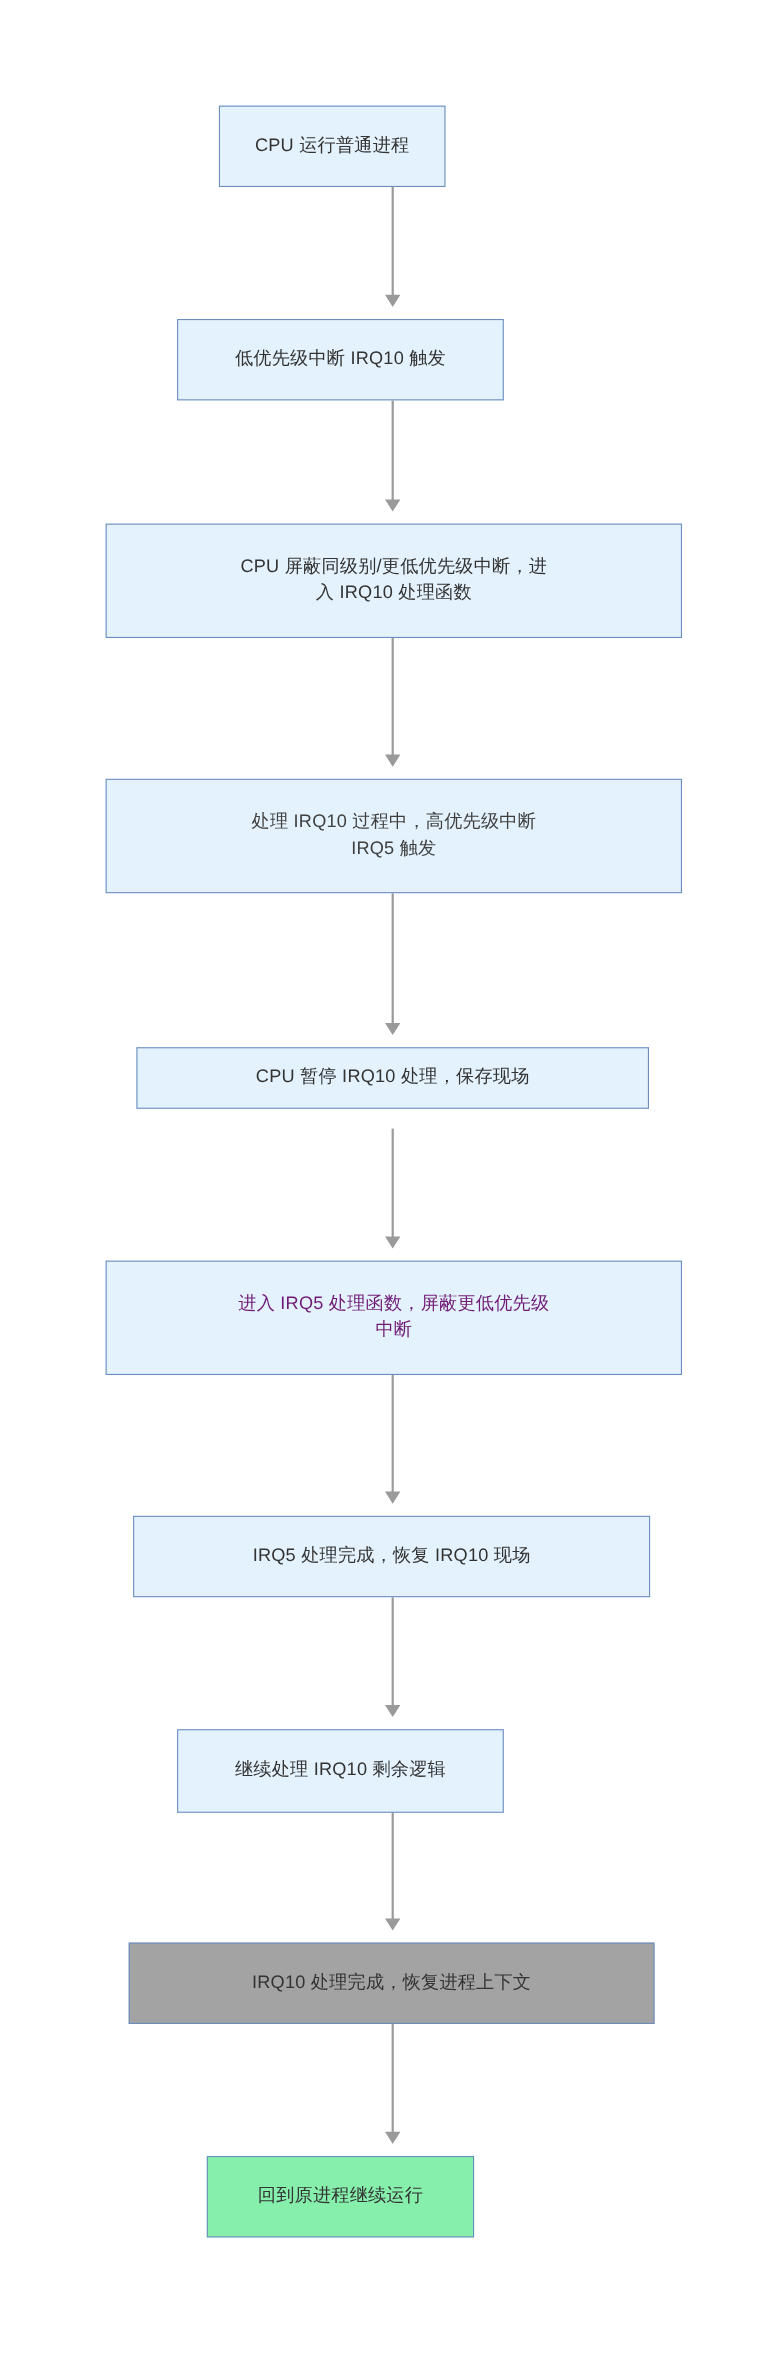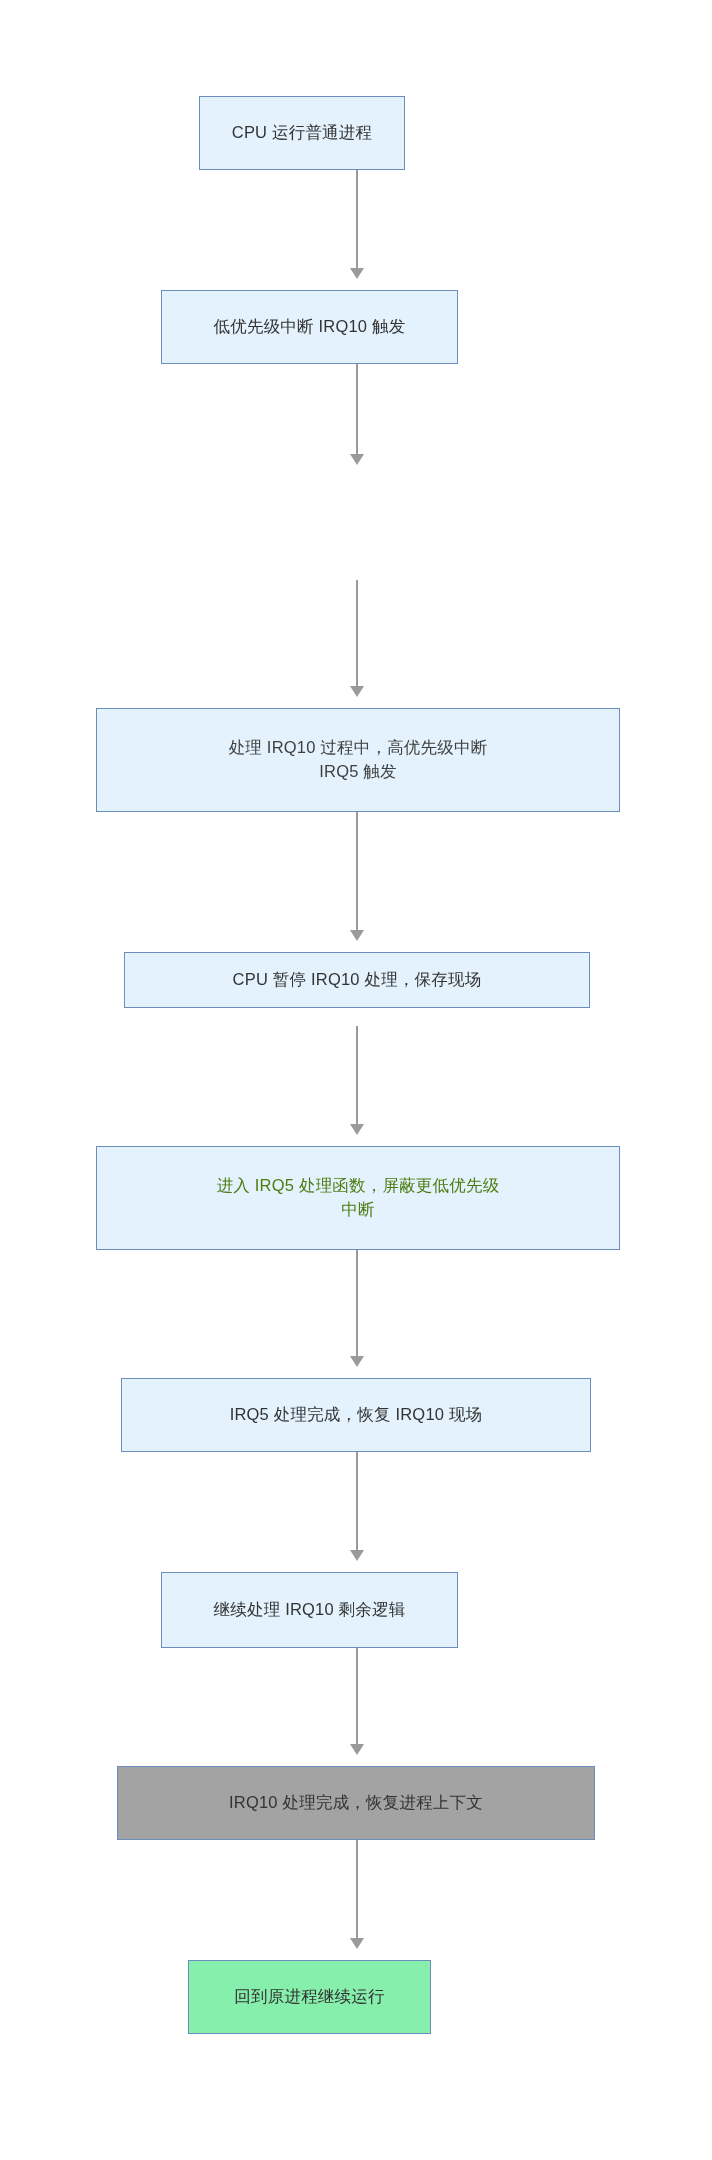--- a/index.html
+++ b/index.html
@@ -72,22 +72,24 @@
     <div class="edge" style="left: 356px; top: 1250px; height: 107px; background: rgb(154, 154, 154);"></div>
     <div class="arrowhead" style="left: 350px; top: 1356px; border-top-color: rgb(154, 154, 154);"></div>
     <div class="edge" style="left: 356px; top: 1452px; height: 99px; background: rgb(154, 154, 154);"></div>
     <div class="arrowhead" style="left: 350px; top: 1550px; border-top-color: rgb(154, 154, 154);"></div>
     <div class="edge" style="left: 356px; top: 1646px; height: 99px; background: rgb(154, 154, 154);"></div>
     <div class="arrowhead" style="left: 350px; top: 1744px; border-top-color: rgb(154, 154, 154);"></div>
     <div class="edge" style="left: 356px; top: 1840px; height: 99px; background: rgb(154, 154, 154);"></div>
     <div class="arrowhead" style="left: 350px; top: 1938px; border-top-color: rgb(154, 154, 154);"></div>
     <div class="node" style="left: 199px; top: 96px; width: 206px; height: 74px; background: rgb(227, 242, 253); border-color: rgb(108, 142, 191); color: rgb(51, 51, 51);">CPU 运行普通进程</div>
     <div class="node" style="left: 161px; top: 290px; width: 297px; height: 74px; background: rgb(227, 242, 253); border-color: rgb(108, 142, 191); color: rgb(51, 51, 51);">低优先级中断 IRQ10 触发</div>
+    <div class="node" style="left: 96px; top: 476px; width: 524px; height: 104px; background: rgb(227, 242, 253); border-color: rgb(108, 142, 191); color: rgb(51, 51, 51);">CPU 屏蔽同级别/更低优先级中断，进
+入 IRQ10 处理函数</div>
     <div class="node" style="left: 96px; top: 708px; width: 524px; height: 104px; background: rgb(227, 242, 253); border-color: rgb(108, 142, 191); color: #404040;">处理 IRQ10 过程中，高优先级中断
 IRQ5 触发</div>
     <div class="node" style="left: 124px; top: 952px; width: 466px; height: 56px; background: rgb(227, 242, 253); border-color: rgb(108, 142, 191); color: rgb(51, 51, 51);">CPU 暂停 IRQ10 处理，保存现场</div>
-    <div class="node" style="left: 96px; top: 1146px; width: 524px; height: 104px; background: rgb(227, 242, 253); border-color: rgb(108, 142, 191); color: #4d7c0f;">进入 IRQ5 处理函数，屏蔽更低优先级
+    <div class="node" style="left: 96px; top: 1146px; width: 524px; height: 104px; background: rgb(227, 242, 253); border-color: rgb(108, 142, 191); color: #701a75;">进入 IRQ5 处理函数，屏蔽更低优先级
 中断</div>
     <div class="node" style="left: 121px; top: 1378px; width: 470px; height: 74px; background: rgb(227, 242, 253); border-color: rgb(108, 142, 191); color: rgb(51, 51, 51);">IRQ5 处理完成，恢复 IRQ10 现场</div>
     <div class="node" style="left: 161px; top: 1572px; width: 297px; height: 76px; background: rgb(227, 242, 253); border-color: rgb(108, 142, 191); color: rgb(51, 51, 51);">继续处理 IRQ10 剩余逻辑</div>
     <div class="node" style="left: 117px; top: 1766px; width: 478px; height: 74px; background: #a3a3a3; border-color: rgb(108, 142, 191); color: rgb(51, 51, 51);">IRQ10 处理完成，恢复进程上下文</div>
     <div class="node" style="left: 188px; top: 1960px; width: 243px; height: 74px; background: #86efac; border-color: rgb(108, 142, 191); color: rgb(51, 51, 51);">回到原进程继续运行</div>
   </div>
 
 </body></html>

